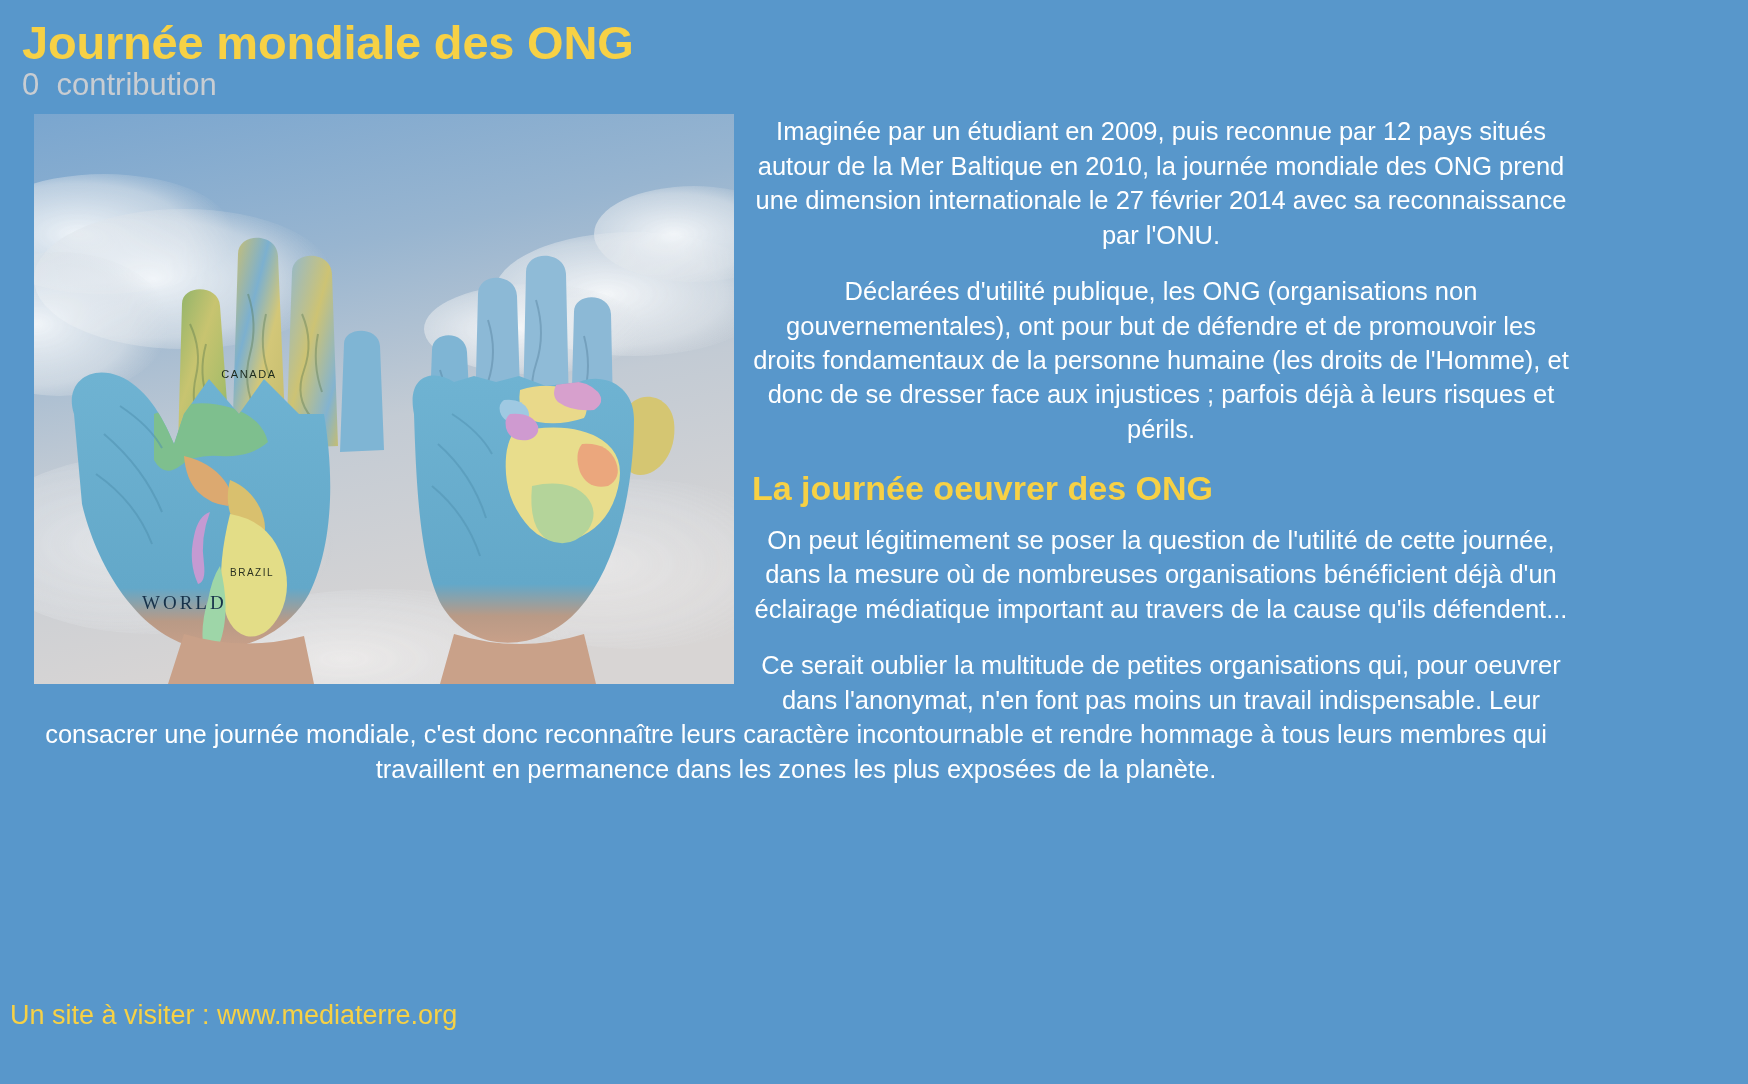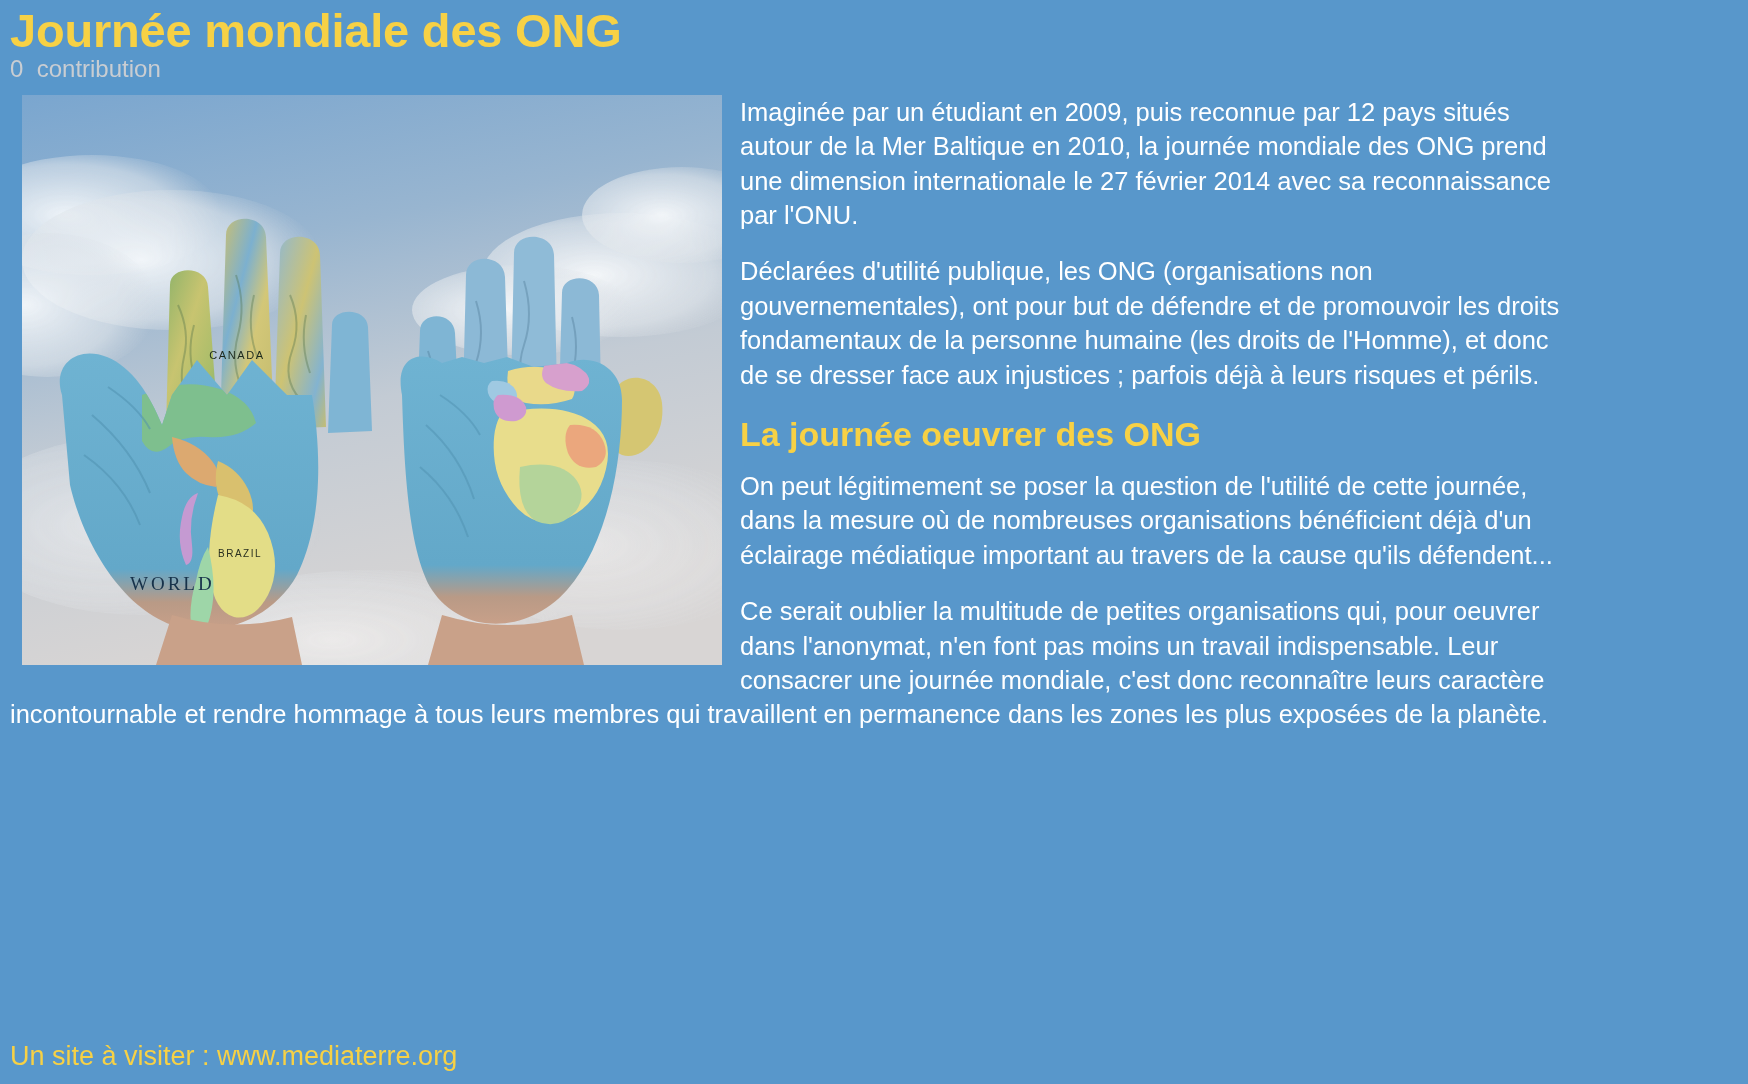--- a/index.html
+++ b/index.html
@@ -13,39 +13,39 @@
     font-family: "Liberation Sans", sans-serif;
     overflow: hidden;
     position: relative;
   }
 
   .page {
     position: relative;
     width: 1592px;
     height: 1084px;
     box-sizing: border-box;
-    padding: 0;
+    padding: 12px;
   }
 
   
   .header {
     padding: 6px 0 0 10px;
   }
   .page-title {
     color: #f7d145;
     font-size: 47px;
     font-weight: bold;
     line-height: 1.05;
     letter-spacing: -0.2px;
     margin: 0;
     white-space: nowrap;
   }
   .contribution {
     color: #c9cdd2;
-    font-size: 24px;
+    font-size: 31px;
     line-height: 1.1;
     margin: 1px 0 0 0;
     white-space: pre;
   }
 
   
   .content {
     margin-top: 12px;
     padding: 0 10px 0 10px;
     color: #ffffff;
@@ -63,35 +63,36 @@
     background: #b9c6d2;
   }
   .figure svg {
     display: block;
     width: 700px;
     height: 570px;
   }
 
   p {
     margin: 0 0 22px 0;
+    text-align: center;
   }
   p:last-of-type { margin-bottom: 0; }
 
   h2.section-heading {
     color: #f7d145;
     font-size: 34px;
     font-weight: bold;
     line-height: 1.2;
     margin: 4px 0 14px 0;
   }
 
   .footer-link {
     position: absolute;
     left: 10px;
-    top: 1040px;
+    top: 999px;
     color: #f7d145;
     font-size: 27px;
     line-height: 1.2;
   }
 
   .clearfix::after {
     content: "";
     display: block;
     clear: both;
   }

